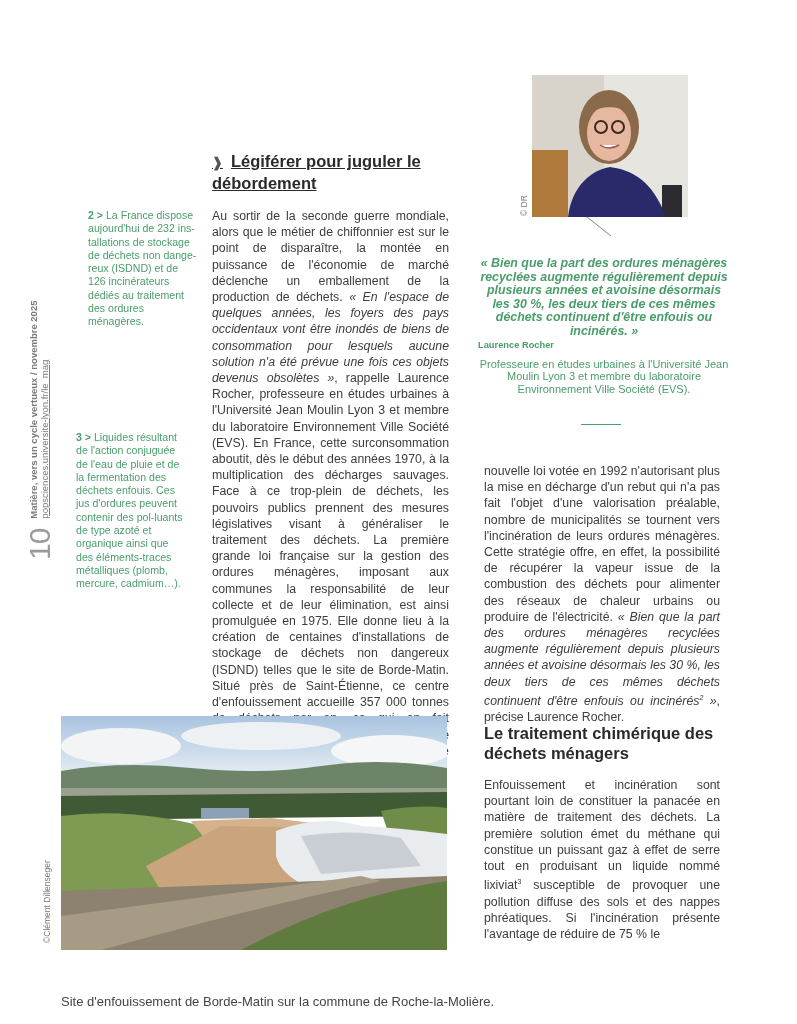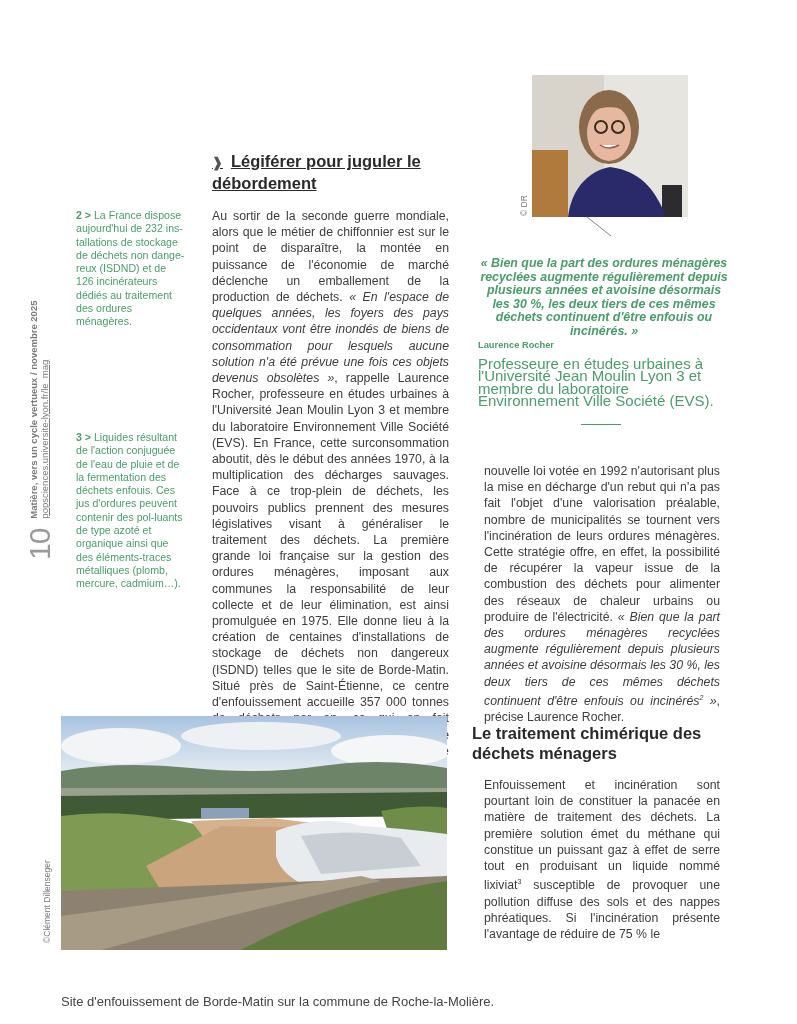--- a/index.html
+++ b/index.html
@@ -30,38 +30,38 @@
     
     .body-text { font-size: 12.3px; line-height: 16.2px; color: #3d3d3d; text-align: justify; }
     .body-text i { font-style: italic; }
 
     
     .portrait { position: absolute; left: 532px; top: 75px; width: 156px; height: 142px; overflow: hidden; background: #e9e8e4; }
     .credit-v { position: absolute; font-size: 8.5px; color: #777; transform: rotate(-90deg); transform-origin: left top; white-space: nowrap; }
 
     .pull-quote { position: absolute; left: 478px; top: 257px; width: 252px; text-align: center; color: #4a9d6a; font-weight: bold; font-style: italic; font-size: 12.4px; line-height: 13.5px; }
     .quote-author { position: absolute; left: 478px; top: 340px; width: 252px; color: #4a9d6a; font-weight: bold; font-size: 9.3px; }
-    .quote-role { position: absolute; left: 478px; top: 358px; width: 252px; color: #4a9d6a; font-size: 15px; line-height: 12.3px; }
+    .quote-role { position: absolute; left: 478px; top: 358px; width: 252px; text-align: center; color: #4a9d6a; font-size: 11px; line-height: 12.3px; }
     .quote-rule { position: absolute; left: 581px; top: 424px; width: 40px; height: 1px; background: #4a9d6a; }
 
     .photo { position: absolute; left: 61px; top: 716px; width: 386px; height: 234px; overflow: hidden; }
     .caption { position: absolute; left: 61px; top: 994px; font-size: 13px; color: #444; }
   </style>
 </head>
 <body>
 
 <div class="folio">
   <span class="page-num">10</span>
   <span class="folio-text">
     <span class="mag-title">Matière, vers un cycle vertueux / novembre 2025</span>
     <span class="mag-url">popsciences.universite-lyon.fr/le_mag</span>
   </span>
 </div>
 
-<div class="note" style="top:209px;"><b>2 &gt;</b><span> La France dispose aujourd'hui de 232 ins-tallations de stockage de déchets non dange-reux (ISDND) et de 126 incinérateurs dédiés au traitement des ordures ménagères.</span></div>
+<div class="note" style="top:209px;margin-left:12px;"><b>2 &gt;</b><span> La France dispose aujourd'hui de 232 ins-tallations de stockage de déchets non dange-reux (ISDND) et de 126 incinérateurs dédiés au traitement des ordures ménagères.</span></div>
 
 <div class="note" style="top:431px;"><b>3 &gt;</b><span> Liquides résultant de l'action conjuguée de l'eau de pluie et de la fermentation des déchets enfouis. Ces jus d'ordures peuvent contenir des pol-luants de type azoté et organique ainsi que des éléments-traces métalliques (plomb, mercure, cadmium…).</span></div>
 
 <div class="abs h2" style="left:212px; top:151px; width:240px;text-decoration:underline;">
   <span class="chev">❱</span><span>Légiférer pour juguler le débordement</span>
 </div>
 
 <div class="abs body-text" style="left:212px; top:208px; width:237px;">
   <span>Au sortir de la seconde guerre mondiale, alors que le métier de chiffonnier est sur le point de disparaître, la montée en puissance de l'économie de marché déclenche un emballement de la production de déchets. </span><i>« En l'espace de quelques années, les foyers des pays occidentaux vont être inondés de biens de consommation pour lesquels aucune solution n'a été prévue une fois ces objets devenus obsolètes »</i><span>, rappelle Laurence Rocher, professeure en études urbaines à l'Université Jean Moulin Lyon 3 et membre du laboratoire Environnement Ville Société (EVS). En France, cette surconsommation aboutit, dès le début des années 1970, à la multiplication des décharges sauvages. Face à ce trop-plein de déchets, les pouvoirs publics prennent des mesures législatives visant à généraliser le traitement des déchets. La première grande loi française sur la gestion des ordures ménagères, imposant aux communes la responsabilité de leur collecte et de leur élimination, est ainsi promulguée en 1975. Elle donne lieu à la création de centaines d'installations de stockage de déchets non dangereux (ISDND) telles que le site de Borde-Matin. Situé près de Saint-Étienne, ce centre d'enfouissement accueille 357 000 tonnes de déchets par an, ce qui en fait aujourd'hui l'un des plus importants de France encore en activité. À la faveur d'une</span>
 </div>
@@ -89,21 +89,21 @@
 
 <div class="pull-quote">« Bien que la part des ordures ménagères recyclées augmente régulièrement depuis plusieurs années et avoisine désormais les 30 %, les deux tiers de ces mêmes déchets continuent d'être enfouis ou incinérés. »</div>
 <div class="quote-author">Laurence Rocher</div>
 <div class="quote-role">Professeure en études urbaines à l'Université Jean Moulin Lyon 3 et membre du laboratoire Environnement Ville Société (EVS).</div>
 <div class="quote-rule"></div>
 
 <div class="abs body-text" style="left:484px; top:463px; width:236px;">
   <span>nouvelle loi votée en 1992 n'autorisant plus la mise en décharge d'un rebut qui n'a pas fait l'objet d'une valorisation préalable, nombre de municipalités se tournent vers l'incinération de leurs ordures ménagères. Cette stratégie offre, en effet, la possibilité de récupérer la vapeur issue de la combustion des déchets pour alimenter des réseaux de chaleur urbains ou produire de l'électricité. </span><i><span>« Bien que la part des ordures ménagères recyclées augmente régulièrement depuis plusieurs années et avoisine désormais les 30 %, les deux tiers de ces mêmes déchets continuent d'être enfouis ou incinérés</span><sup style="font-size:7px;">2</sup><span> »</span></i><span>, précise Laurence Rocher.</span>
 </div>
 
-<div class="abs h2" style="left:472px; top:723px; width:240px;">Le traitement chimérique des déchets ménagers</div>
+<div class="abs h2" style="left:484px; top:723px; width:240px;">Le traitement chimérique des déchets ménagers</div>
 
 <div class="abs body-text" style="left:484px; top:777px; width:236px;">
   <span>Enfouissement et incinération sont pourtant loin de constituer la panacée en matière de traitement des déchets. La première solution émet du méthane qui constitue un puissant gaz à effet de serre tout en produisant un liquide nommé lixiviat</span><sup style="font-size:7px;">3</sup><span> susceptible de provoquer une pollution diffuse des sols et des nappes phréatiques. Si l'incinération présente l'avantage de réduire de 75 % le</span>
 </div>
 
 <div class="photo">
   <svg width="386" height="234" viewBox="0 0 386 234">
     <defs>
       <linearGradient id="sky" x1="0" y1="0" x2="0" y2="1">
         <stop offset="0" stop-color="#a9c4e0"></stop>

